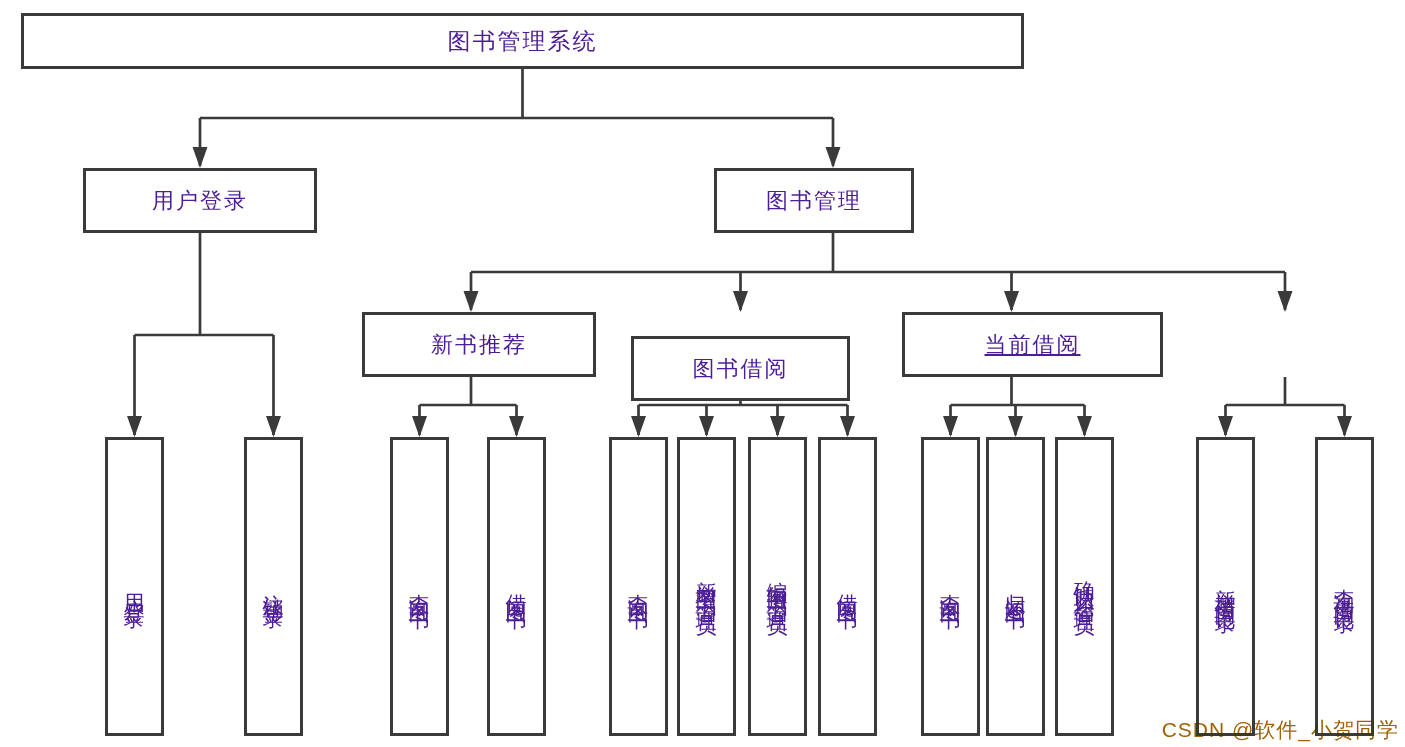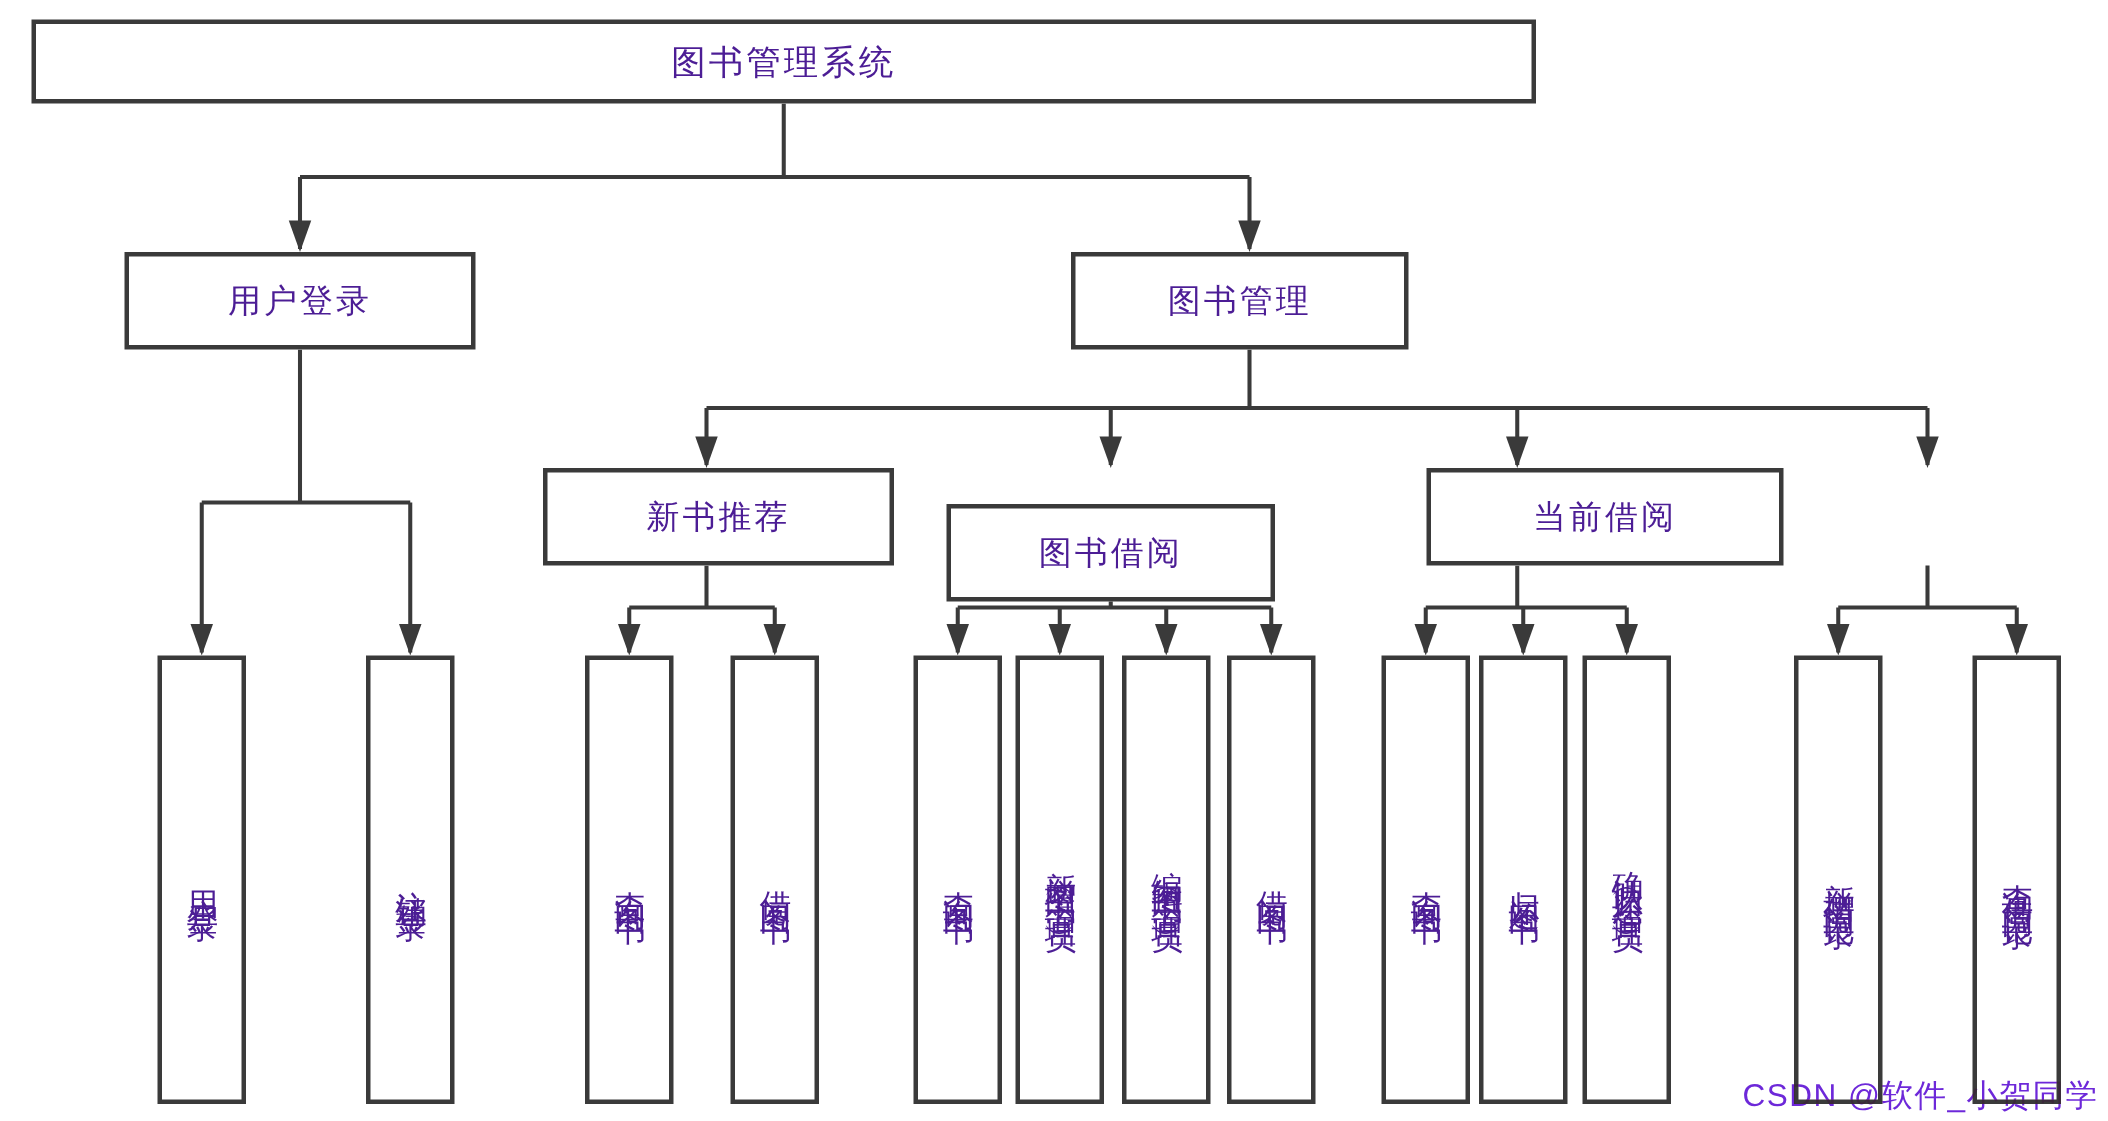--- a/index.html
+++ b/index.html
@@ -62,21 +62,21 @@
     letter-spacing: 5px;
     line-height: 1;
     text-align: center;
   }
   .watermark {
     position: absolute;
     right: 6px;
     bottom: 3px;
     font-size: 21px;
     letter-spacing: 1px;
-    color: #6d28d9;
+    color: #a16207;
     mix-blend-mode: darken;
     white-space: nowrap;
   }
 </style>
 </head>
 <body>
 
 <div class="stage">
 
   <svg class="connectors" viewBox="0 0 1405 747" xmlns="http://www.w3.org/2000/svg">
@@ -115,31 +115,31 @@
     <polygon points="1344.5,437 1337,416 1352,416"></polygon>
   </svg>
 
   <div class="node node-h node-root">
     <span>图书管理系统</span>
   </div>
 
   <div class="node node-h node-l2" style="left:83px; top:168px; width:234px;">
     <span>用户登录</span>
   </div>
-  <div class="node node-h node-l2" style="left:714px; top:168px; width:225px;">
+  <div class="node node-h node-l2" style="left:714px; top:168px; width:200px;">
     <span>图书管理</span>
   </div>
 
   <div class="node node-h node-l3" style="left:362px; top:312px; width:234px;font-family:Liberation Serif, serif;">
     <span>新书推荐</span>
   </div>
   <div class="node node-h node-l3" style="left:631px; top:312px; width:219px;margin-top:24px;">
     <span>图书借阅</span>
   </div>
-  <div class="node node-h node-l3" style="left:951px; top:312px; width:238px;">
+  <div class="node node-h node-l3" style="left:902px; top:312px; width:261px;text-decoration:underline;">
     <span>当前借阅</span>
   </div>
 
   <div class="node node-leaf" style="left:105px;">
     <span>用户登录</span>
   </div>
   <div class="node node-leaf" style="left:244px;">
     <span>注销登录</span>
   </div>
 

